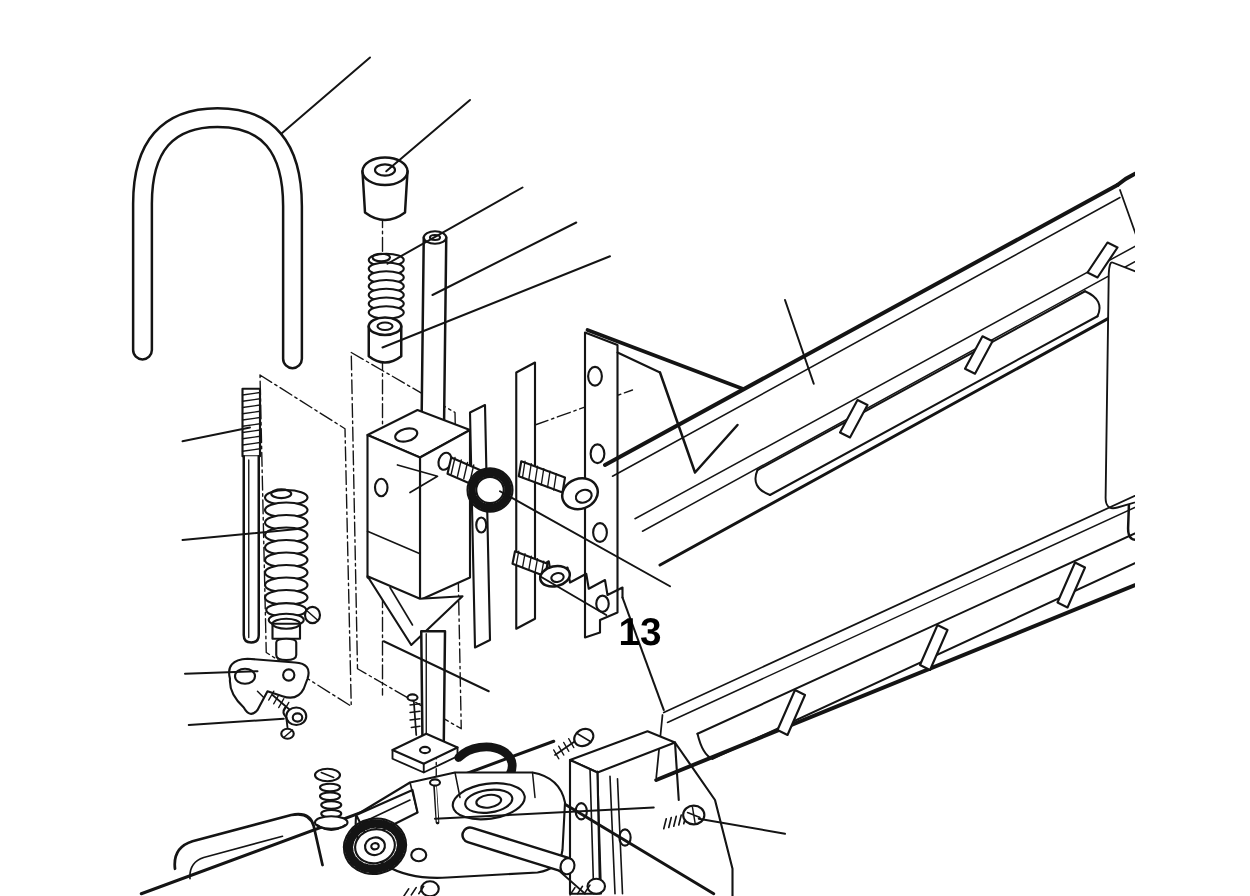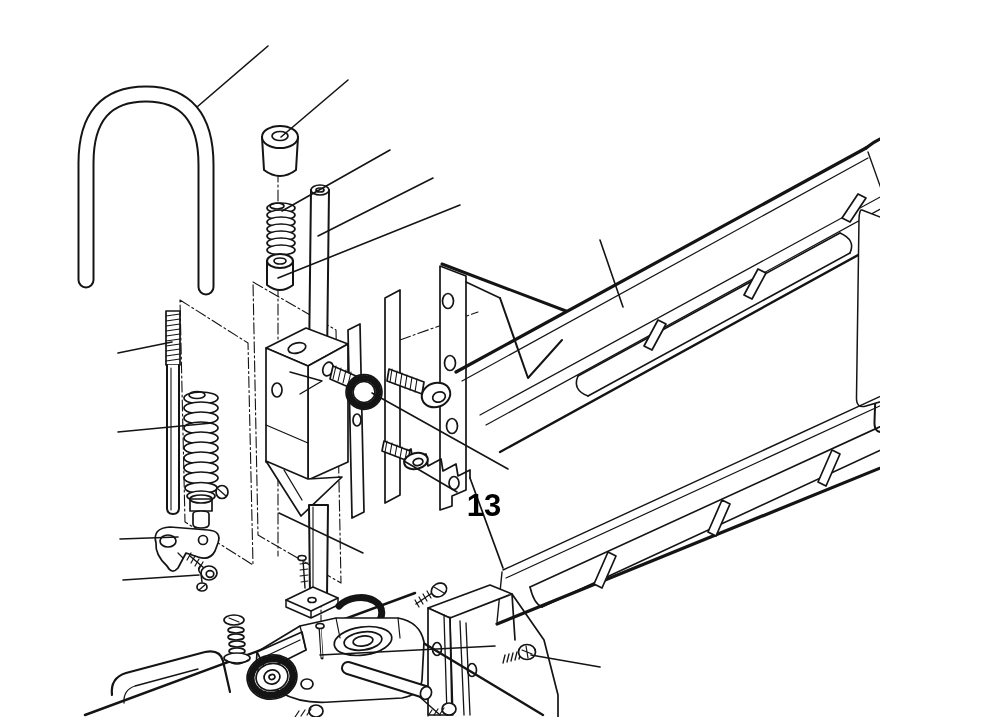--- a/index.html
+++ b/index.html
@@ -1,17 +1,17 @@
 <!DOCTYPE html>
 <html><head>
 <meta charset="utf-8">
 <style>
   html,body{margin:0;padding:0;background:#fff;}
   .page{position:relative;width:880px;height:717px;background:#fff;overflow:hidden;
-        font-family:"Liberation Sans", sans-serif;}
+        font-family:"Liberation Sans", sans-serif;margin-left:28px;}
   svg{position:absolute;left:0;top:0;}
   .callout{font-family:"Liberation Sans", sans-serif;font-weight:700;font-size:31px;fill:#000;}
   g, path, line, ellipse, polygon, polyline, rect, text { vector-effect: non-scaling-stroke; }
 </style>
 </head>
 <body>
 
 <div class="page">
 <svg width="1000" height="717" viewBox="0 0 1000 717">
   <g stroke="#141414" fill="none" stroke-width="1.7" stroke-linecap="round" stroke-linejoin="round">

